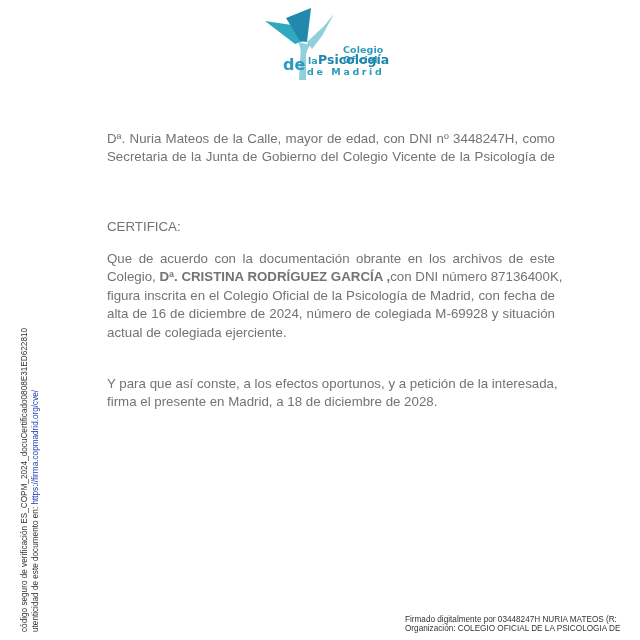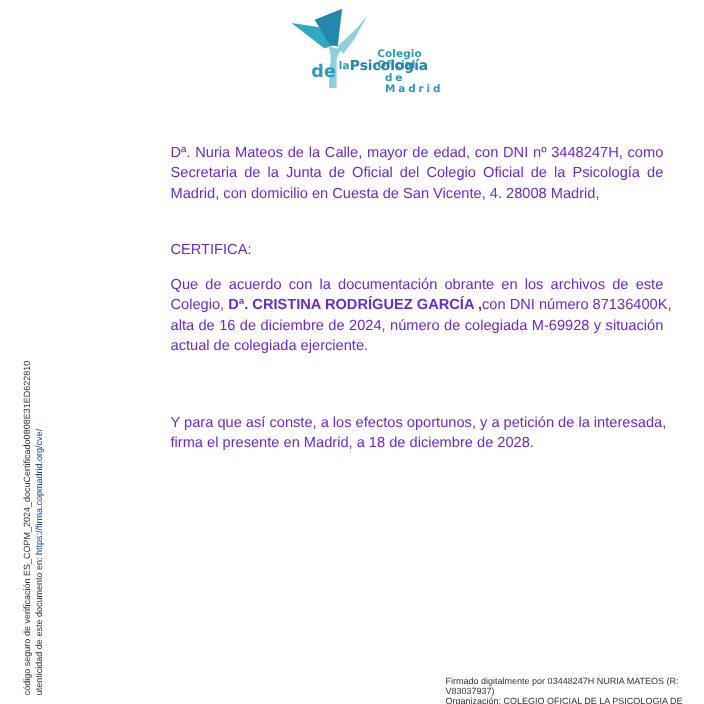--- a/index.html
+++ b/index.html
@@ -6,23 +6,23 @@
     html, body { width: 640px; height: 640px; background: #ffffff; overflow: hidden; }
     body { position: relative; font-family: "Liberation Sans", sans-serif; color: #111111; }
 
     .logo { position: absolute; left: 262px; top: 4px; width: 130px; height: 76px; }
     .logo svg { position: absolute; left: 0; top: 0; }
     .logo-text { position: absolute; font-family: "DejaVu Sans", sans-serif; font-weight: bold; line-height: 1; }
     .logo-l1 { left: 45px; top: 41px; font-size: 9.5px; color: #2a9bbd; letter-spacing: 0.1px; padding-left: 36px; }
     .logo-de { left: 21px; top: 53px; font-size: 16px; color: #2a9bbd; }
     .logo-l2a { left: 46px; top: 52px; font-size: 9.5px; color: #2a9bbd; }
     .logo-l2b { left: 56px; top: 50px; font-size: 12.5px; color: #1f86ad; }
-    .logo-l3 { left: 45px; top: 63px; font-size: 9.5px; color: #2a9bbd; letter-spacing: 2.6px; margin-left: 43px; }
+    .logo-l3 { left: 45px; top: 63px; font-size: 9.5px; color: #2a9bbd; letter-spacing: 2.6px; }
 
-    .body-text { position: absolute; left: 107px; width: 448px; font-size: 13.3px; line-height: 18.4px; color: #6d28d9; margin-left: 48px; }
+    .body-text { position: absolute; left: 107px; width: 448px; font-size: 13.3px; line-height: 18.4px; color: #737373; }
     .para { text-align: justify; text-align-last: left; }
     .line { display: block; white-space: nowrap; text-align: justify; text-align-last: justify; }
     .line.last { text-align-last: left; }
 
     #p1 { top: 130px; }
     #cert { top: 218px; }
     #p2 { top: 250px; }
     #p3 { top: 375px; }
 
     .bold { font-weight: bold; }
@@ -44,40 +44,39 @@
   </svg>
   <span class="logo-text logo-l1">Colegio Oficial</span>
   <span class="logo-text logo-de">de</span>
   <span class="logo-text logo-l2a">la</span>
   <span class="logo-text logo-l2b">Psicología</span>
   <span class="logo-text logo-l3">de Madrid</span>
 </div>
 
 <div class="body-text para" id="p1">
   <span class="line">Dª. Nuria Mateos de la Calle, mayor de edad, con DNI nº 3448247H, como</span>
-  <span class="line">Secretaria de la Junta de Oficial del Colegio Oficial de la Psicología de</span>
-  <span class="line last">Madrid, con domicilio en Cuesta de San Vicente, 4. 28008 Madrid,</span>
+  <span class="line">Secretaria de la Junta de Gobierno del Colegio Vicente de la Psicología de</span>
 </div>
 
 <div class="body-text" id="cert">CERTIFICA:</div>
 
 <div class="body-text para" id="p2">
   <span class="line">Que de acuerdo con la documentación obrante en los archivos de este</span>
   <span class="line"><span>Colegio, </span><span class="bold">Dª. CRISTINA RODRÍGUEZ GARCÍA ,</span><span>con DNI número 87136400K,</span></span>
+  <span class="line">figura inscrita  en el Colegio Oficial de la Psicología de Madrid, con fecha de</span>
   <span class="line">alta de 16 de  diciembre  de  2024, número de colegiada M-69928 y situación</span>
   <span class="line last">actual de colegiada ejerciente.</span>
 </div>
 
 <div class="body-text para" id="p3">
   <span class="line">Y para que así conste, a los efectos oportunos, y a petición de la interesada,</span>
   <span class="line last">firma el presente en Madrid, a 18 de  diciembre  de  2028.</span>
 </div>
 
 <div class="side">
   <div>código seguro de verificación ES_COPM_2024_docuCertificado0808E31ED622810</div>
   <div><span>utenticidad de este documento en: </span><span class="link">https://firma.copmadrid.org/cve/</span></div>
 </div>
 
 <div class="signed">
   <div>Firmado digitalmente por 03448247H NURIA MATEOS (R:</div>
-  <div>V83037937)</div>
   <div>Organización: COLEGIO OFICIAL DE LA PSICOLOGIA DE</div>
 </div>
 
 </body></html>

